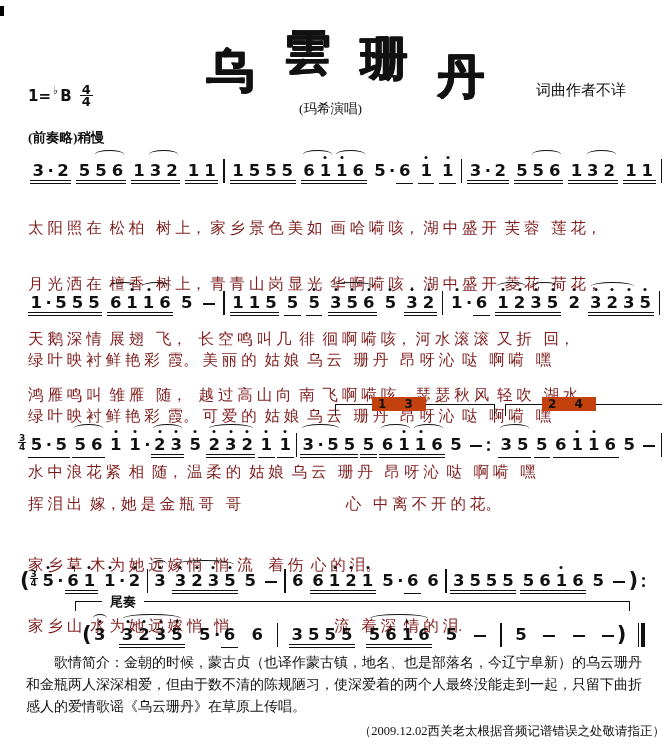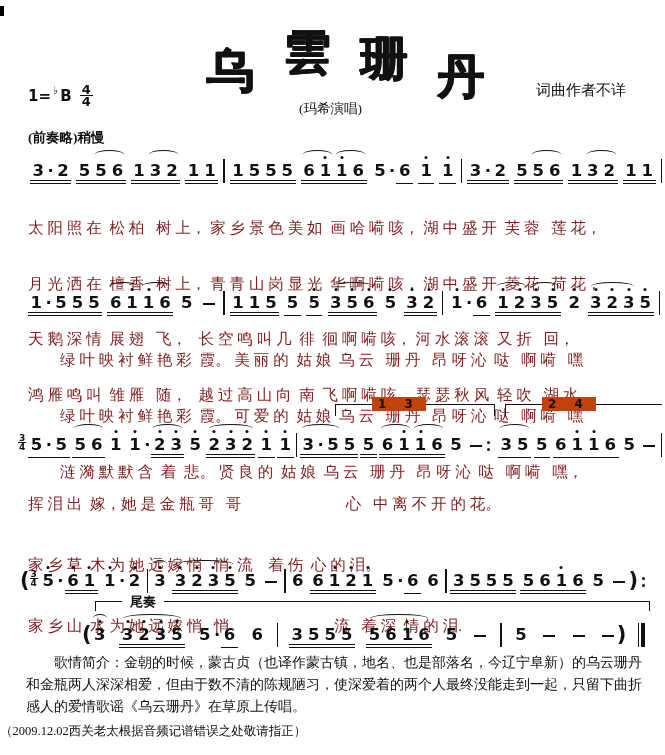--- a/index.html
+++ b/index.html
@@ -62,35 +62,35 @@
   .ts .tn{border-bottom:1px solid #111;padding:0 1px;}
 
   
   .volta{position:absolute;top:404px;height:11px;border-top:1.3px solid #111;
          border-left:1.3px solid #111;}
   .volta.v1{left:335px;width:158px;border-right:1.3px solid #111;}
   .volta.v2{left:505px;width:156px;}
   .vlab{position:absolute;top:-8px;left:36px;background:#c2410c;padding:0 6px;font-size:12px;
         font-weight:700;letter-spacing:7px;font-family:"DejaVu Sans",sans-serif;white-space:pre;}
   .coda{position:absolute;left:75px;top:601px;width:553px;height:9px;
-        border-top:1.3px solid #111;border-left:1.3px solid #111;border-right:1.3px solid #111;margin-left:20px;}
+        border-top:1.3px solid #111;border-left:1.3px solid #111;border-right:1.3px solid #111;}
   .clab{position:absolute;top:-9px;left:26px;background:#fff;padding:0 8px;font-size:13px;
         font-weight:700;}
 
   
   .lyr{position:absolute;left:28px;white-space:pre;font-size:15.5px;color:#7f1d1d;
        font-family:"Liberation Serif",serif;}
   .lyr > div{height:19.5px;}
-  .lyr.b2 > div{height:20px;margin-left:32px;}
+  .lyr.b2 > div{height:20px;}
   .lyr.b3 > div{height:25px;}
 
   
   .intro{position:absolute;left:26px;top:652px;width:616px;font-size:14px;line-height:22px;
          text-indent:2em;}
-  .footnote{position:absolute;left:0;top:723px;width:100%;text-align:left;font-size:12.5px;}
+  .footnote{position:absolute;left:0;top:723px;width:100%;text-align:right;font-size:12.5px;}
 </style>
 </head>
 <body>
 
 <div class="page">
 
   <div class="artifact"></div>
 
   <div class="keysig">
     <span>1=</span>
@@ -336,21 +336,21 @@
           <span class="n hi">5</span>
         </span>
       </span>
       <span class="jw">
         <span class="bar"></span>
       </span>
     </div>
   <div class="lyr b2" style="top:314px;">
     <div>绿 叶 映 衬 鲜 艳 彩  霞。 美 丽 的  姑 娘  乌 云   珊 丹   昂 呀 沁  哒   啊 嗬   嘿</div>
     <div>绿 叶 映 衬 鲜 艳 彩  霞。 可 爱 的  姑 娘  乌 云   珊 丹   昂 呀 沁  哒   啊 嗬   嘿</div>
-    <div>涟 漪 默 默 含  着  悲。 贤 良 的  姑 娘  乌 云   珊 丹   昂 呀 沁  哒   啊 嗬   嘿，</div>
+    <div>水 中 浪 花 紧  相  随， 温 柔 的  姑 娘  乌 云   珊 丹   昂 呀 沁  哒   啊 嗬   嘿</div>
   </div>
 
   <div class="volta v1">
     <span class="vlab">1 3</span>
   </div>
   <div class="volta v2">
     <span class="vlab">2 4</span>
   </div>
 
   <div class="mline" style="left:18px;right:3px;top:420px;">

